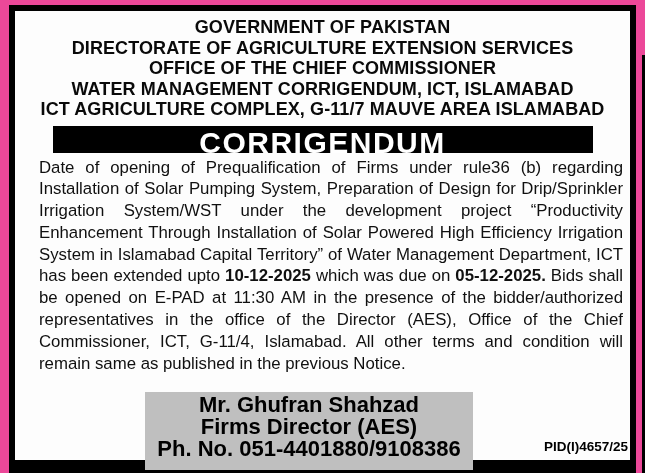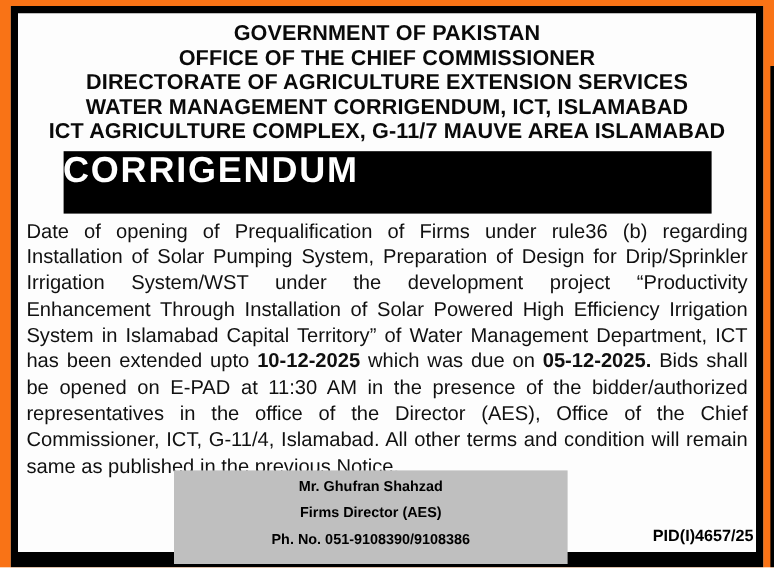--- a/index.html
+++ b/index.html
@@ -1,20 +1,20 @@
 <!DOCTYPE html>
 <html><head>
 <meta charset="utf-8">
 <style>
   html, body { margin: 0; padding: 0; background: #ffffff; }
   .page {
     position: relative;
     width: 645px;
     height: 473px;
-    background: #f97316;
+    background: #ec4899;
     overflow: hidden;
     font-family: "Liberation Sans", sans-serif;
     color: #0b0b0b;
   }
   .notice-frame {
     position: absolute;
     left: 9px; top: 5px; right: 9px; bottom: 0;
     border: 6px solid #000;
     border-bottom-width: 13px;
     background: #fdfdfd;
@@ -30,45 +30,46 @@
     margin-top: 6px;
     text-align: center;
     font-weight: bold;
     font-size: 18px;
     line-height: 20.5px;
     letter-spacing: 0.1px;
     color: #0a0a0a;
   }
   .banner {
     width: 540px;
-    height: 52px;
+    height: 27px;
     margin: 6px auto 4px auto;
     background: #000000;
     color: #ffffff;
     font-weight: bold;
     font-size: 30px;
     line-height: 33px;
     letter-spacing: 1.5px;
+    text-align: center;
   }
   .body-par {
-    margin: 2px 7px 0 7px;
+    margin: 2px 7px 0 24px;
     font-size: 16.8px;
     line-height: 21.8px;
     text-align: justify;
     color: #101010;
   }
   .body-par b { font-weight: bold; }
   .signature-box {
     position: absolute;
     left: 145px; top: 392px;
     width: 328px; height: 78px;
     background: #bfbfbf;
     text-align: center;
     font-weight: bold;
-    font-size: 12px;
+    font-size: 22px;
     line-height: 22px;
     color: #000;
     padding-top: 2px;
     box-sizing: border-box;
   }
   .pid {
     position: absolute;
     right: 17px; top: 439px;
     font-weight: bold;
     font-size: 13.5px;
@@ -76,34 +77,34 @@
   }
 </style>
 </head>
 <body>
 
 <div class="page">
   <div class="notice-frame">
 
     <div class="header-block">
       <div>GOVERNMENT OF PAKISTAN</div>
+      <div>DIRECTORATE OF AGRICULTURE EXTENSION SERVICES</div>
       <div>OFFICE OF THE CHIEF COMMISSIONER</div>
-      <div>DIRECTORATE OF AGRICULTURE EXTENSION SERVICES</div>
       <div>WATER MANAGEMENT CORRIGENDUM, ICT, ISLAMABAD</div>
       <div>ICT AGRICULTURE COMPLEX, G-11/7 MAUVE AREA ISLAMABAD</div>
     </div>
 
     <div class="banner">CORRIGENDUM</div>
 
     <div class="body-par"><span>Date of opening of Prequalification of Firms under rule36 (b) regarding Installation of Solar Pumping System, Preparation of Design for Drip/Sprinkler Irrigation System/WST under the development project “Productivity Enhancement Through Installation of Solar Powered High Efficiency Irrigation System in Islamabad Capital Territory” of Water Management Department, ICT has been extended upto </span><b>10-12-2025</b><span> which was due on  </span><b>05-12-2025.</b><span> Bids shall be opened on E-PAD at 11:30 AM in the presence of the bidder/authorized representatives in the office of the Director (AES), Office of the Chief Commissioner, ICT, G-11/4, Islamabad. All other terms and condition will remain same as published in the previous Notice.</span></div>
 
   </div>
 
   <div class="signature-box">
     <div>Mr. Ghufran Shahzad</div>
     <div>Firms Director (AES)</div>
-    <div>Ph. No. 051-9108390/9108386</div>
+    <div>Ph. No. 051-4401880/9108386</div>
   </div>
 
   <div class="pid">PID(I)4657/25</div>
 
   <div class="edge-rule"></div>
 </div>
 
 </body></html>

